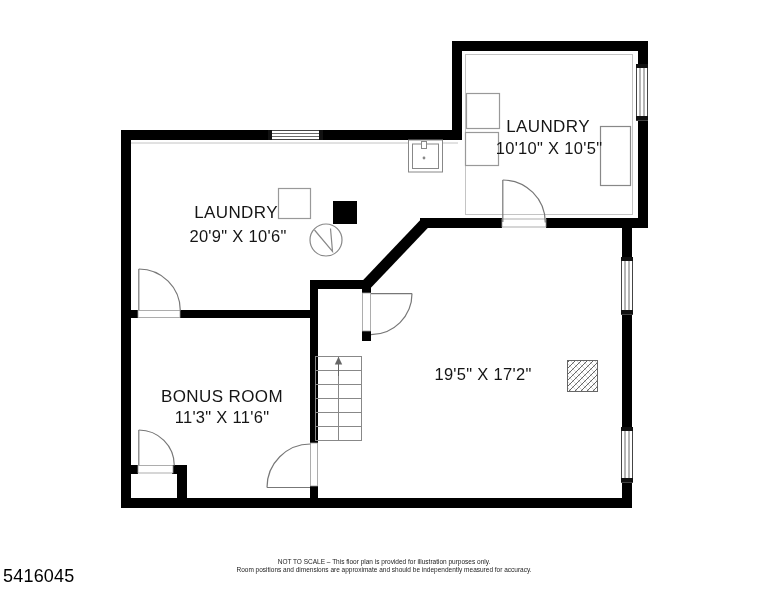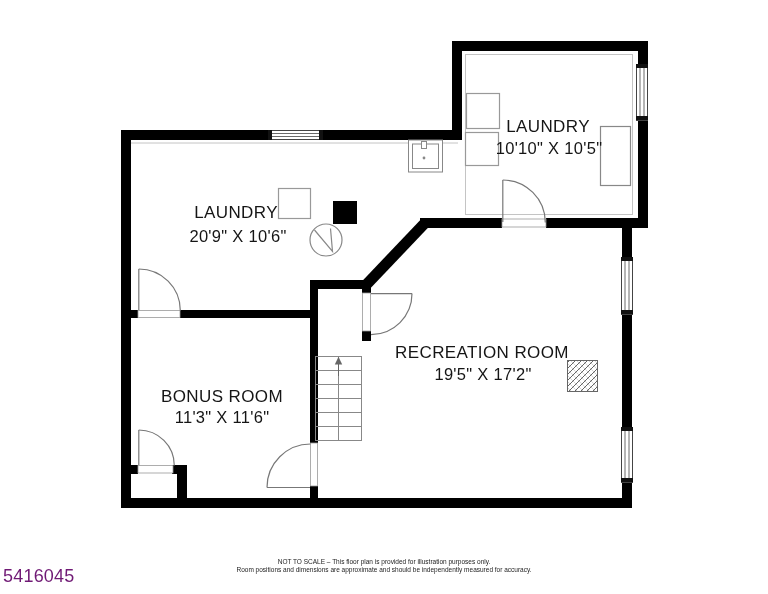--- a/index.html
+++ b/index.html
@@ -8,21 +8,21 @@
     font-family:"Liberation Sans",sans-serif;overflow:hidden;color:#111;
   }
   .stage svg{position:absolute;left:0;top:0;}
   .room-line{
     position:absolute;transform:translateX(-50%);white-space:nowrap;
     text-align:center;color:#151515;
   }
   .room-name{font-size:17px;letter-spacing:.4px;}
   .room-dims{font-size:16.5px;letter-spacing:.3px;}
   .plan-id{
-    position:absolute;left:3px;top:566px;font-size:18px;color:#701a75;
+    position:absolute;left:3px;top:566px;font-size:18px;color:#000000;
     letter-spacing:.2px;
   }
   .disclaimer{
     position:absolute;left:0;top:558px;width:768px;text-align:center;
     font-size:6.5px;line-height:8px;color:#1c1c1c;
   }
 </style>
 </head>
 <body>
 
@@ -158,21 +158,20 @@
     <rect x="600.5" y="126.5" width="30" height="59" fill="#fff" stroke="#888" stroke-width="1.2"></rect>
     <rect x="567.5" y="360.5" width="30" height="31" fill="url(#hatch)" stroke="#666" stroke-width="1"></rect>
   </svg>
 
   <div class="room-line room-name" style="left:548px;top:117px;">LAUNDRY</div>
   <div class="room-line room-dims" style="left:549px;top:139px;">10'10" X 10'5"</div>
 
   <div class="room-line room-name" style="left:236px;top:203px;">LAUNDRY</div>
   <div class="room-line room-dims" style="left:238px;top:227px;">20'9" X 10'6"</div>
 
-  <div class="room-line room-name" style="left:482px;top:343px;">RECREATION ROOM</div>
   <div class="room-line room-dims" style="left:483px;top:365px;">19'5" X 17'2"</div>
 
   <div class="room-line room-name" style="left:222px;top:387px;">BONUS ROOM</div>
   <div class="room-line room-dims" style="left:222px;top:408px;">11'3" X 11'6"</div>
 
   <div class="plan-id">5416045</div>
   <div class="disclaimer">
     <div>NOT TO SCALE – This floor plan is provided for illustration purposes only.</div>
     <div>Room positions and dimensions are approximate and should be independently measured for accuracy.</div>
   </div>

